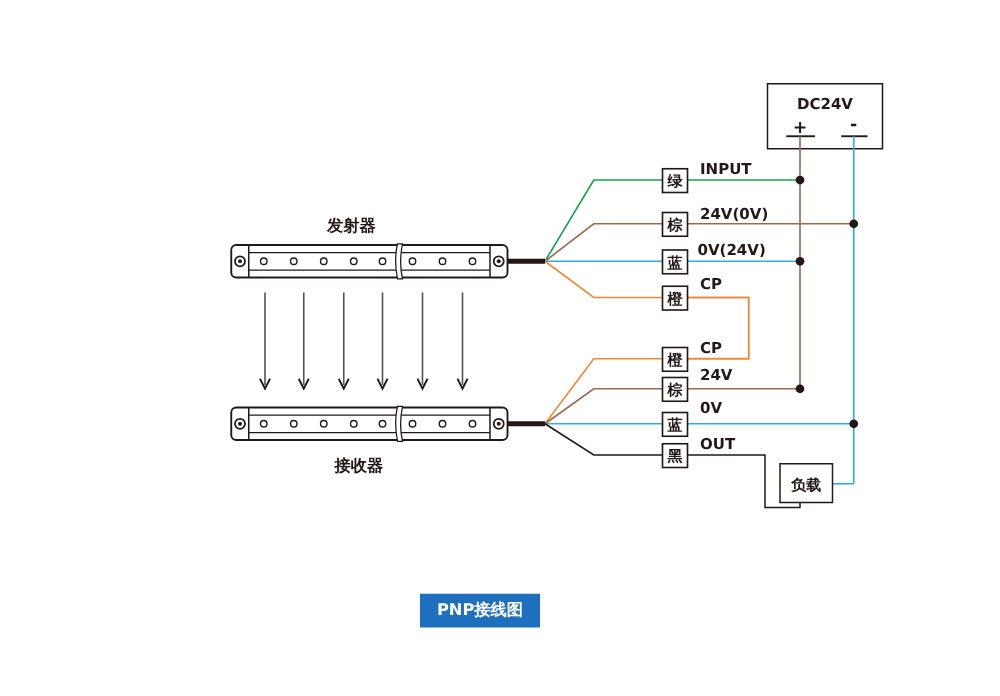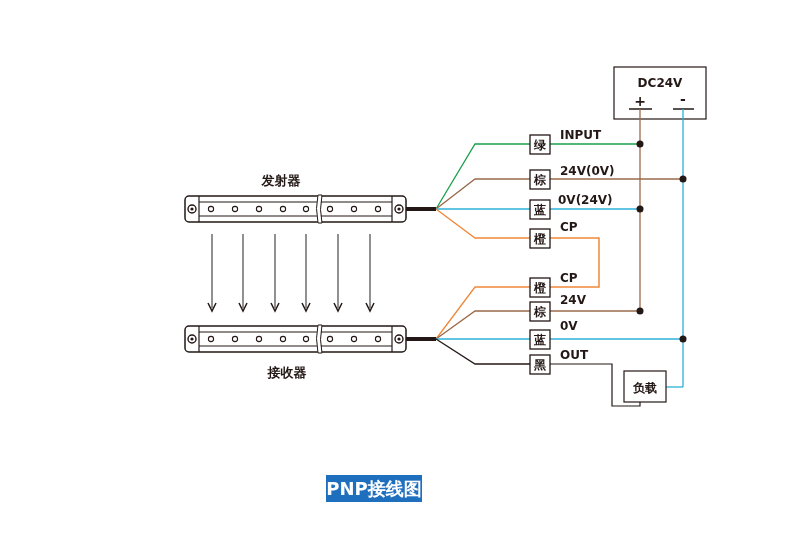--- a/index.html
+++ b/index.html
@@ -1,23 +1,23 @@
 <!DOCTYPE html>
 <html><head>
 <meta charset="utf-8">
 <style>
   html, body { margin:0; padding:0; background:#ffffff; }
   body { width:800px; height:557px; position:relative; overflow:hidden;
          font-family:"DejaVu Sans", sans-serif; }
   svg { position:absolute; left:0; top:0; }
   .lbl { font-family:"DejaVu Sans", sans-serif; font-weight:bold; fill:#231815; }
   .caption {
-    position:absolute; left:326px; top:475px; width:96px; height:27px;
+    position:absolute; left:336px; top:475px; width:96px; height:27px;
     background:#1f6fbf; color:#ffffff; font-family:"DejaVu Sans", sans-serif;
-    font-size:18px; font-weight:bold; line-height:27px; text-align:center;
+    font-size:13px; font-weight:bold; line-height:27px; text-align:center;
   }
 </style>
 </head>
 <body>
 
 <svg width="800" height="557" viewBox="0 0 800 557">
 
   <g>
     <rect x="614" y="67" width="92" height="52" fill="#fff" stroke="#231815" stroke-width="1.2"></rect>
     <text class="lbl" x="660" y="87" font-size="12" text-anchor="middle">DC24V</text>

